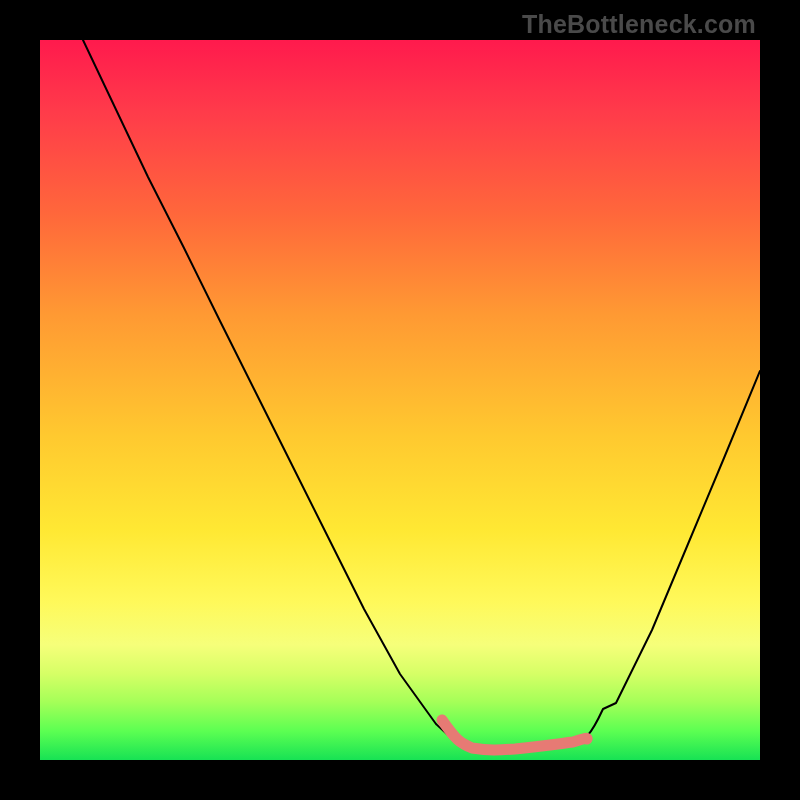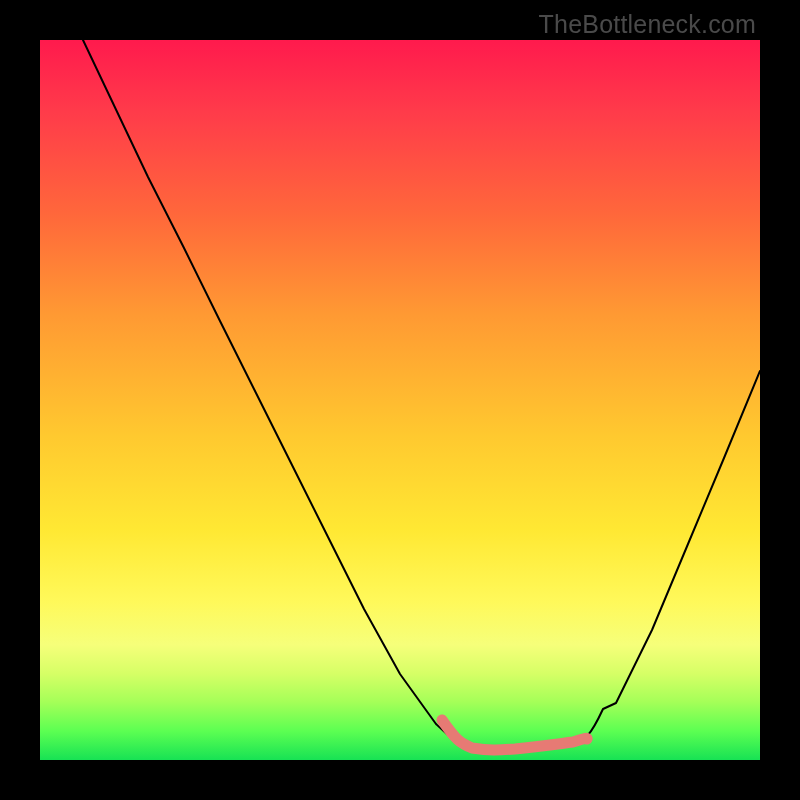--- a/index.html
+++ b/index.html
@@ -39,21 +39,21 @@
       #5cff52 96%,
       #17e254 100%
     );
   }
   .brand {
     position: absolute;
     top: 10px;
     right: 44px;
     color: #4a4a4a;
     font-size: 25px;
-    font-weight: 400;
+    font-weight: 700;
     letter-spacing: 0.2px;
   }
   svg.curve {
     position: absolute;
     left: 0;
     top: 0;
     width: 720px;
     height: 720px;
   }
   .curve-line {

